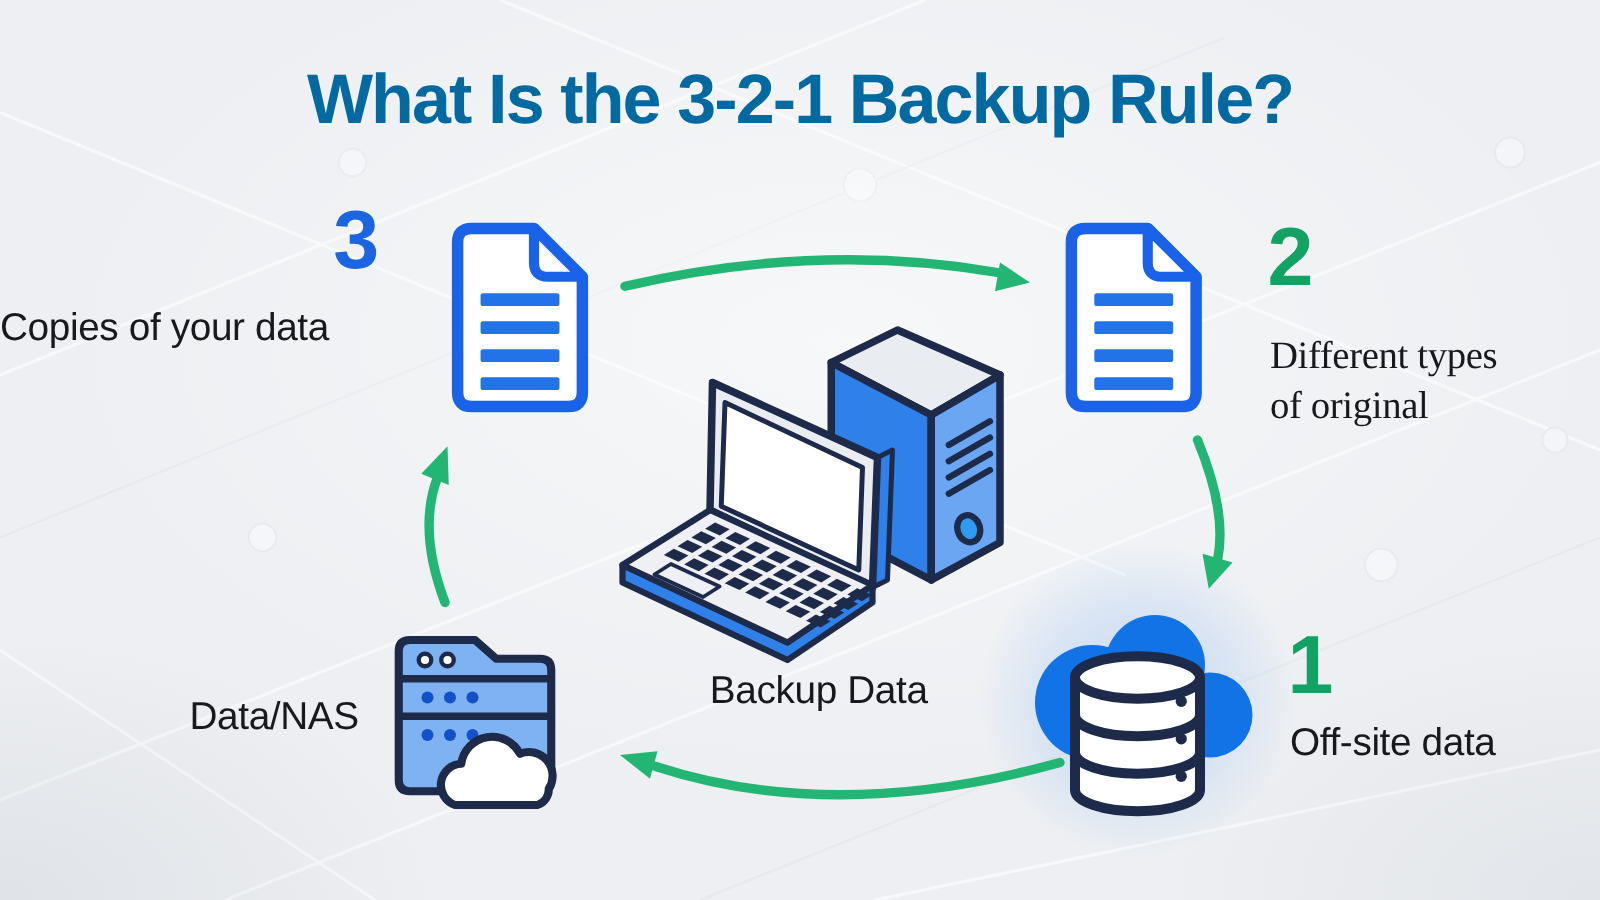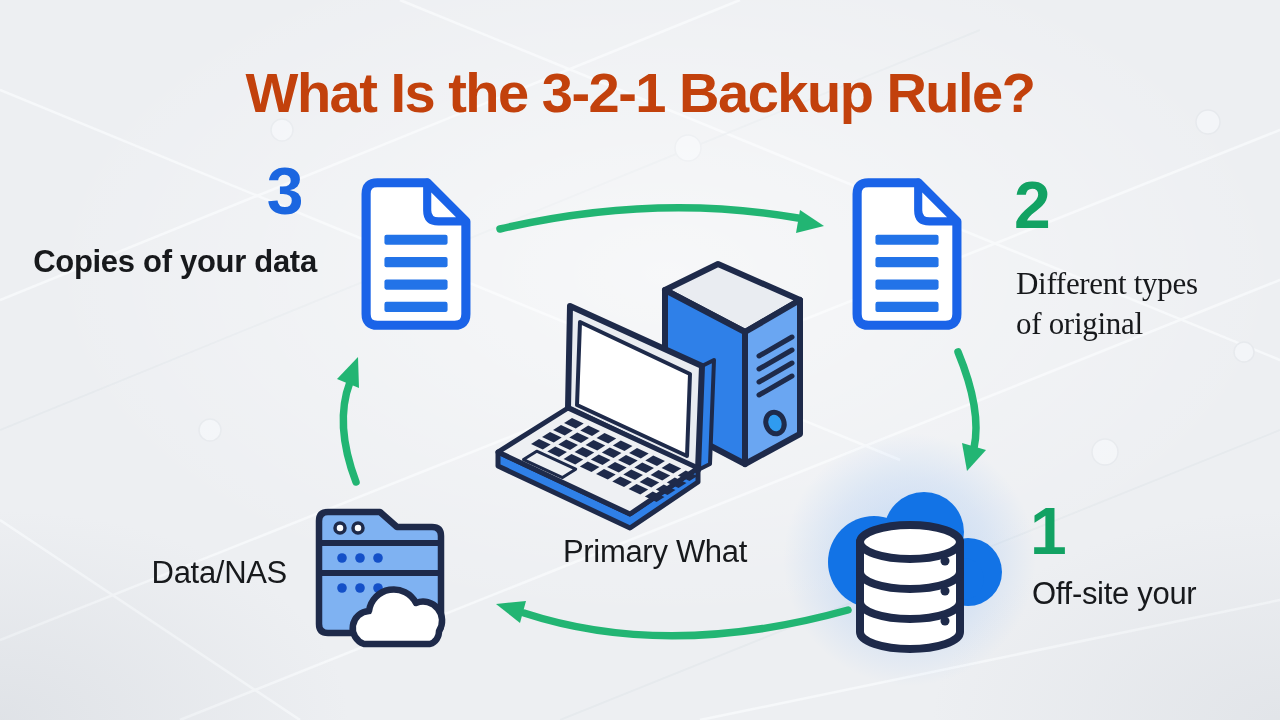--- a/index.html
+++ b/index.html
@@ -14,28 +14,28 @@
   .vignette{
     background:
       radial-gradient(ellipse 900px 500px at 52% 38%, rgba(255,255,255,.55), rgba(255,255,255,0) 70%),
       radial-gradient(ellipse 500px 300px at 0% 100%, rgba(175,182,192,.22), rgba(175,182,192,0) 70%),
       radial-gradient(ellipse 500px 300px at 100% 100%, rgba(175,182,192,.18), rgba(175,182,192,0) 70%);
     pointer-events:none;
   }
   .abs{ position:absolute; }
   .title{
     top:46px; left:0; width:1280px; text-align:center;
-    font-size:56px; font-weight:700; letter-spacing:-1.5px; color:#c2410c;margin-top:14px;
+    font-size:56px; font-weight:700; letter-spacing:-1.5px; color:#0369a1;
   }
   .big-num{ font-size:66px; font-weight:700; line-height:1; }
   .blue-num{ color:#1b66e0; }
   .green-num{ color:#12a263; }
   .body-text{ font-size:31px; line-height:40px; color:#17191c; letter-spacing:-0.3px; }
   .num-copies   { left:250px; top:158px; width:70px; text-align:center; }
-  .copies-text  { left:0px;   top:242px; width:350px; text-align:center;font-weight:bold; }
+  .copies-text  { left:0px;   top:242px; width:350px; text-align:left; }
   .num-storage  { left:1014px; top:172px; }
   .storage-text { left:1016px; top:264px; text-align:left;font-family:Liberation Serif, serif; }
   .num-offsite  { left:1030px; top:498px; }
   .offsite-text { left:1032px; top:574px; }
   .primary-label{ left:480px; top:532px; width:350px; text-align:center; }
   .external-text{ left:45px;  top:552px; width:242px; text-align:right; line-height:42px; }
   .doc-left  { left:360px; top:176px; width:112px; height:156px; }
   .doc-right { left:851px; top:176px; width:112px; height:156px; }
   .nas-icon  { left:300px; top:498px; width:168px; height:155px; }
   .clouddb-icon{ left:812px; top:460px; width:195px; height:205px; }
@@ -163,21 +163,21 @@
         <rect x="1" y="3" width=".72" height=".72"></rect>
         <rect x="2" y="3" width=".72" height=".72"></rect>
         <rect x="3" y="3" width=".72" height=".72"></rect>
         <rect x="4" y="3" width=".72" height=".72"></rect>
         <rect x="5" y="3" width=".72" height=".72"></rect>
         <rect x="6" y="3" width=".72" height=".72"></rect>
         <rect x="7" y="3" width=".72" height=".72"></rect>
     </g>
     <polygon points="64.7,193.2 103.7,211.2 90.5,219.6 51.5,201.6" fill="#eef0f3" stroke="#1e2a4a" stroke-width="3" stroke-linejoin="round"></polygon>
   </svg>
-  <div class="abs body-text primary-label">Primary What</div>
+  <div class="abs body-text primary-label">Backup Data</div>
 </div>
 
 <div>
   <div class="abs cloud-glow"></div>
   <svg class="abs clouddb-icon" viewBox="0 0 195 205">
     <g fill="#1273e6">
       <circle cx="62" cy="102" r="46"></circle>
       <circle cx="112" cy="72" r="40"></circle>
       <circle cx="156" cy="112" r="34"></circle>
       <rect x="40" y="98" width="132" height="42" rx="21"></rect>
@@ -188,21 +188,21 @@
       <path d="M48,112 A50,17 0 0 0 148,112" fill="none"></path>
       <path d="M48,142 A50,17 0 0 0 148,142" fill="none"></path>
     </g>
     <g fill="#1e2a4a">
       <circle cx="133" cy="101" r="4.5"></circle>
       <circle cx="133" cy="131" r="4.5"></circle>
       <circle cx="133" cy="161" r="4.5"></circle>
     </g>
   </svg>
   <div class="abs big-num green-num num-offsite">1</div>
-  <div class="abs body-text offsite-text">Off-site your</div>
+  <div class="abs body-text offsite-text">Off-site data</div>
 </div>
 
 <div>
   <div class="abs body-text external-text">
     <div>Data/NAS</div>
   </div>
   <svg class="abs nas-icon" viewBox="0 0 168 155">
     <path d="M28,14 H80 L97,29 H132 Q141,29 141,38 V126 Q141,135 132,135 H28 Q19,135 19,126 V23 Q19,14 28,14 Z" fill="#7fb2f2" stroke="#1e2a4a" stroke-width="6.5" stroke-linejoin="round"></path>
     <g stroke="#1e2a4a" stroke-width="6">
       <line x1="19" y1="45" x2="141" y2="45"></line>

